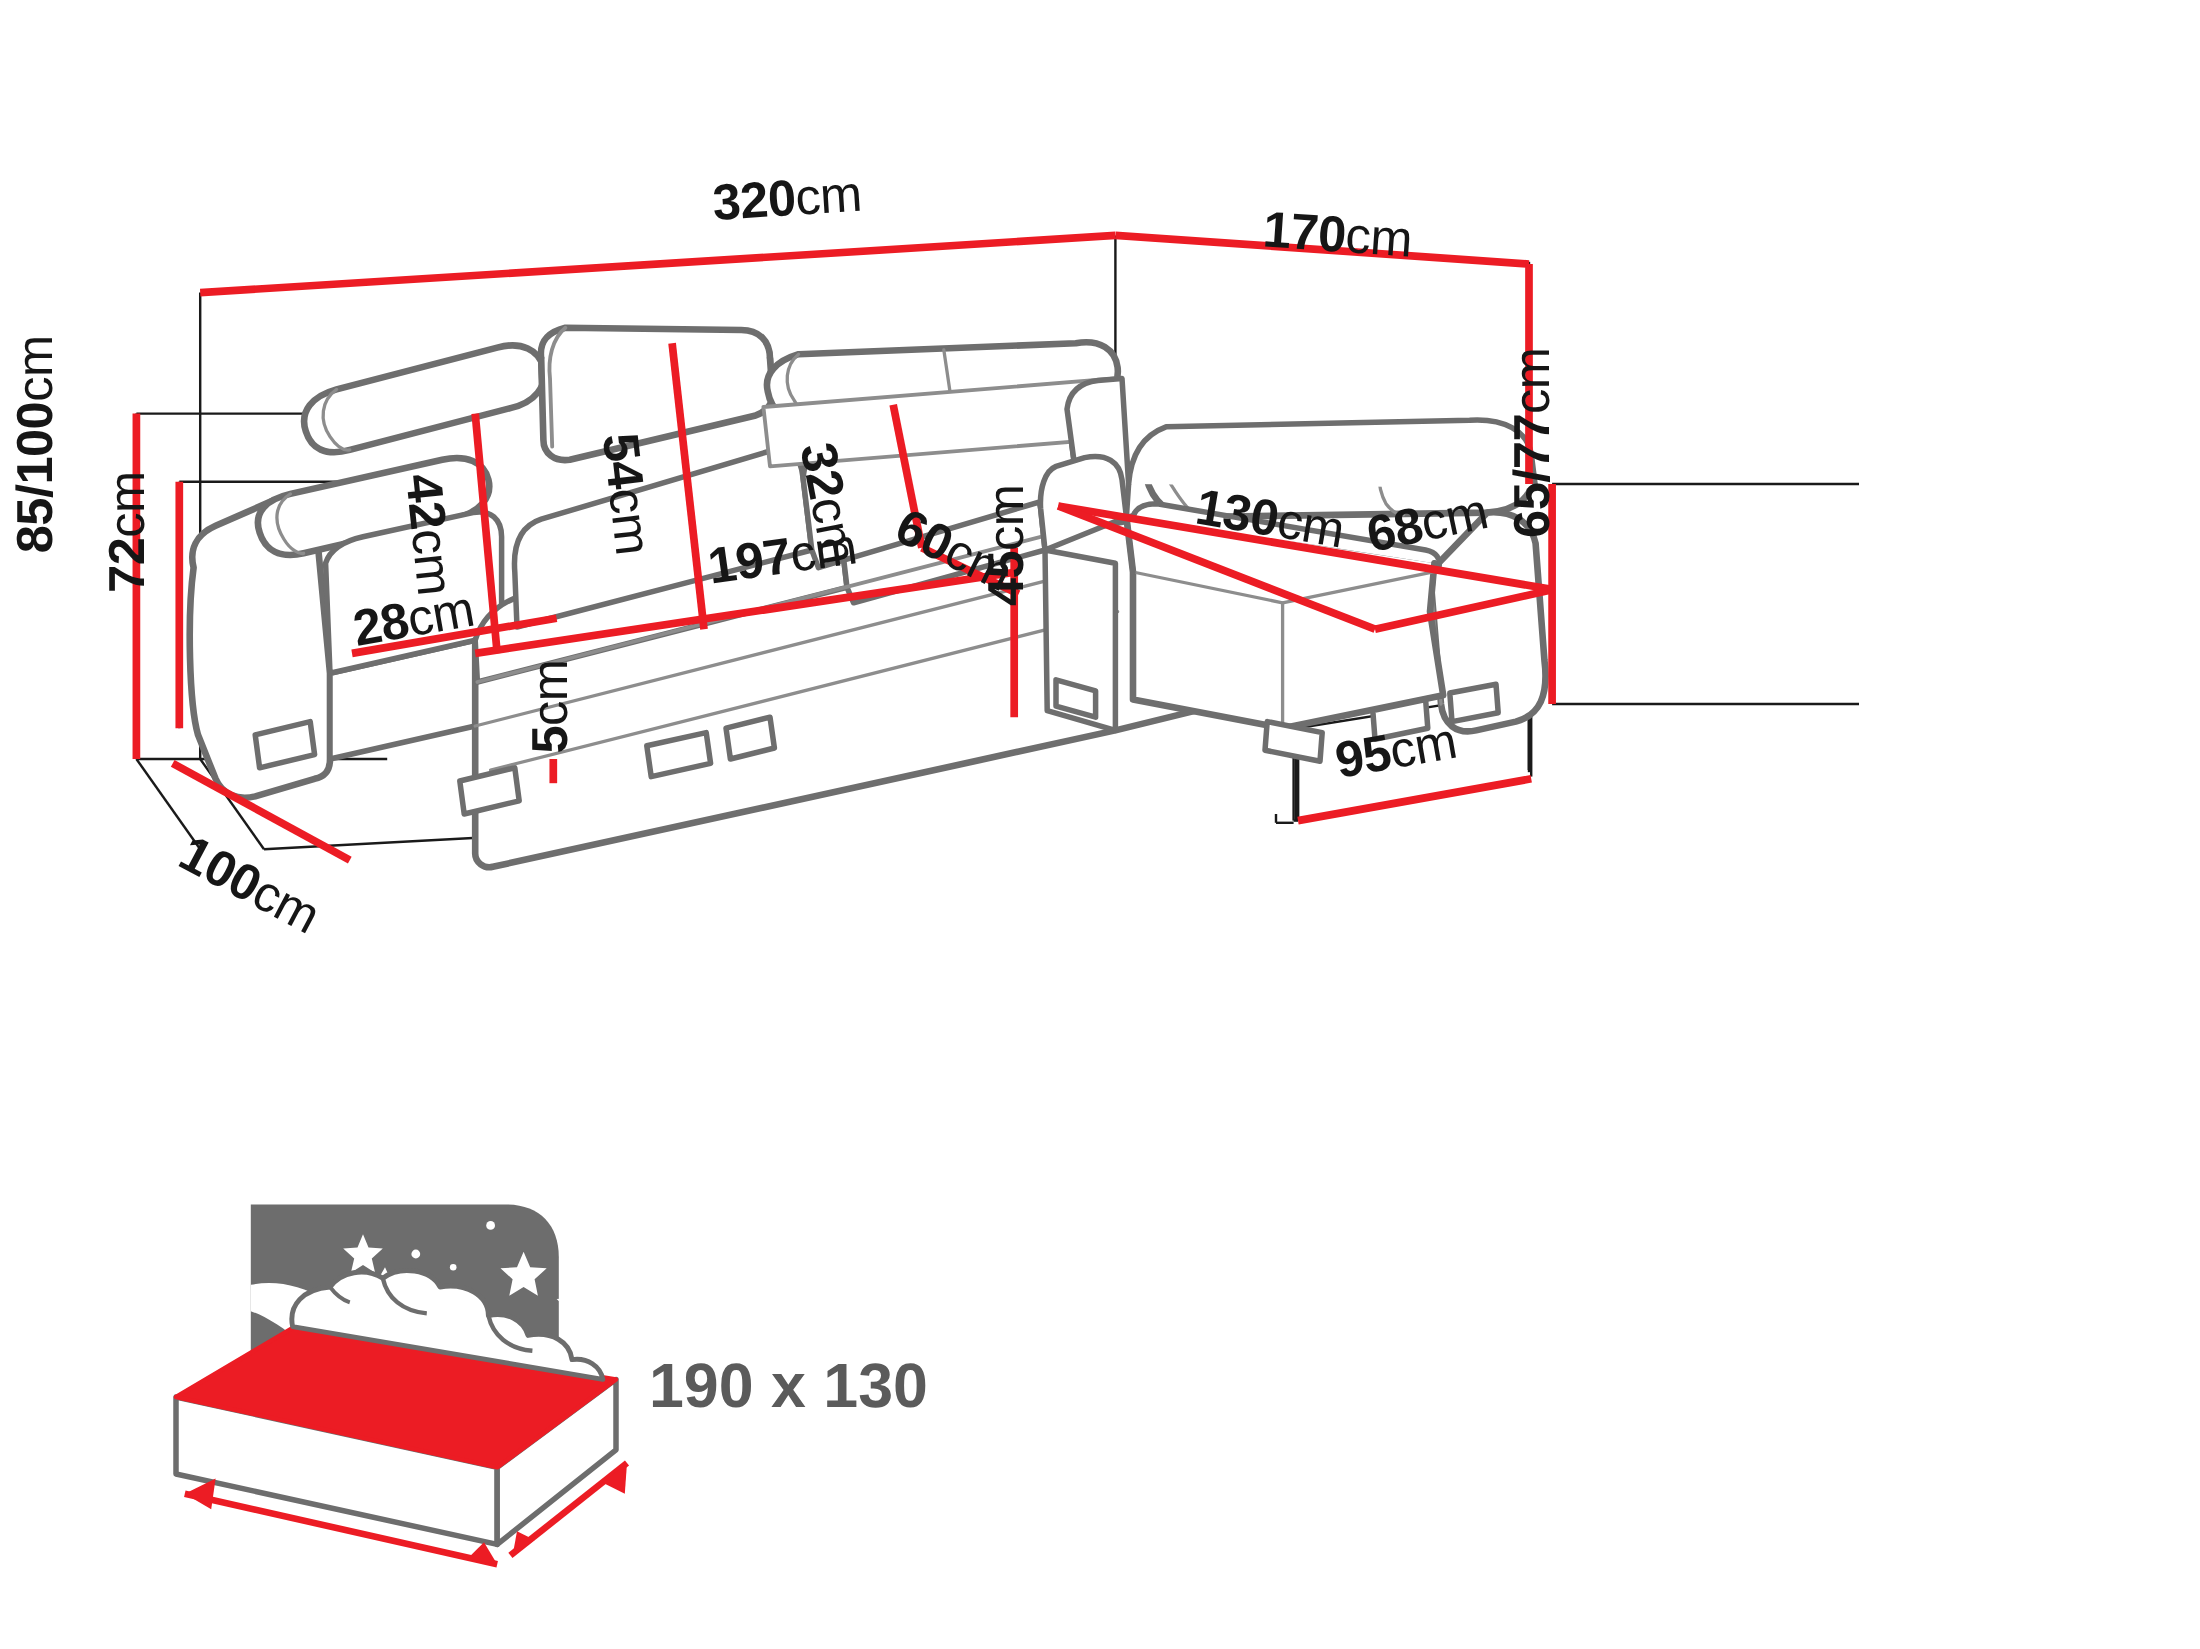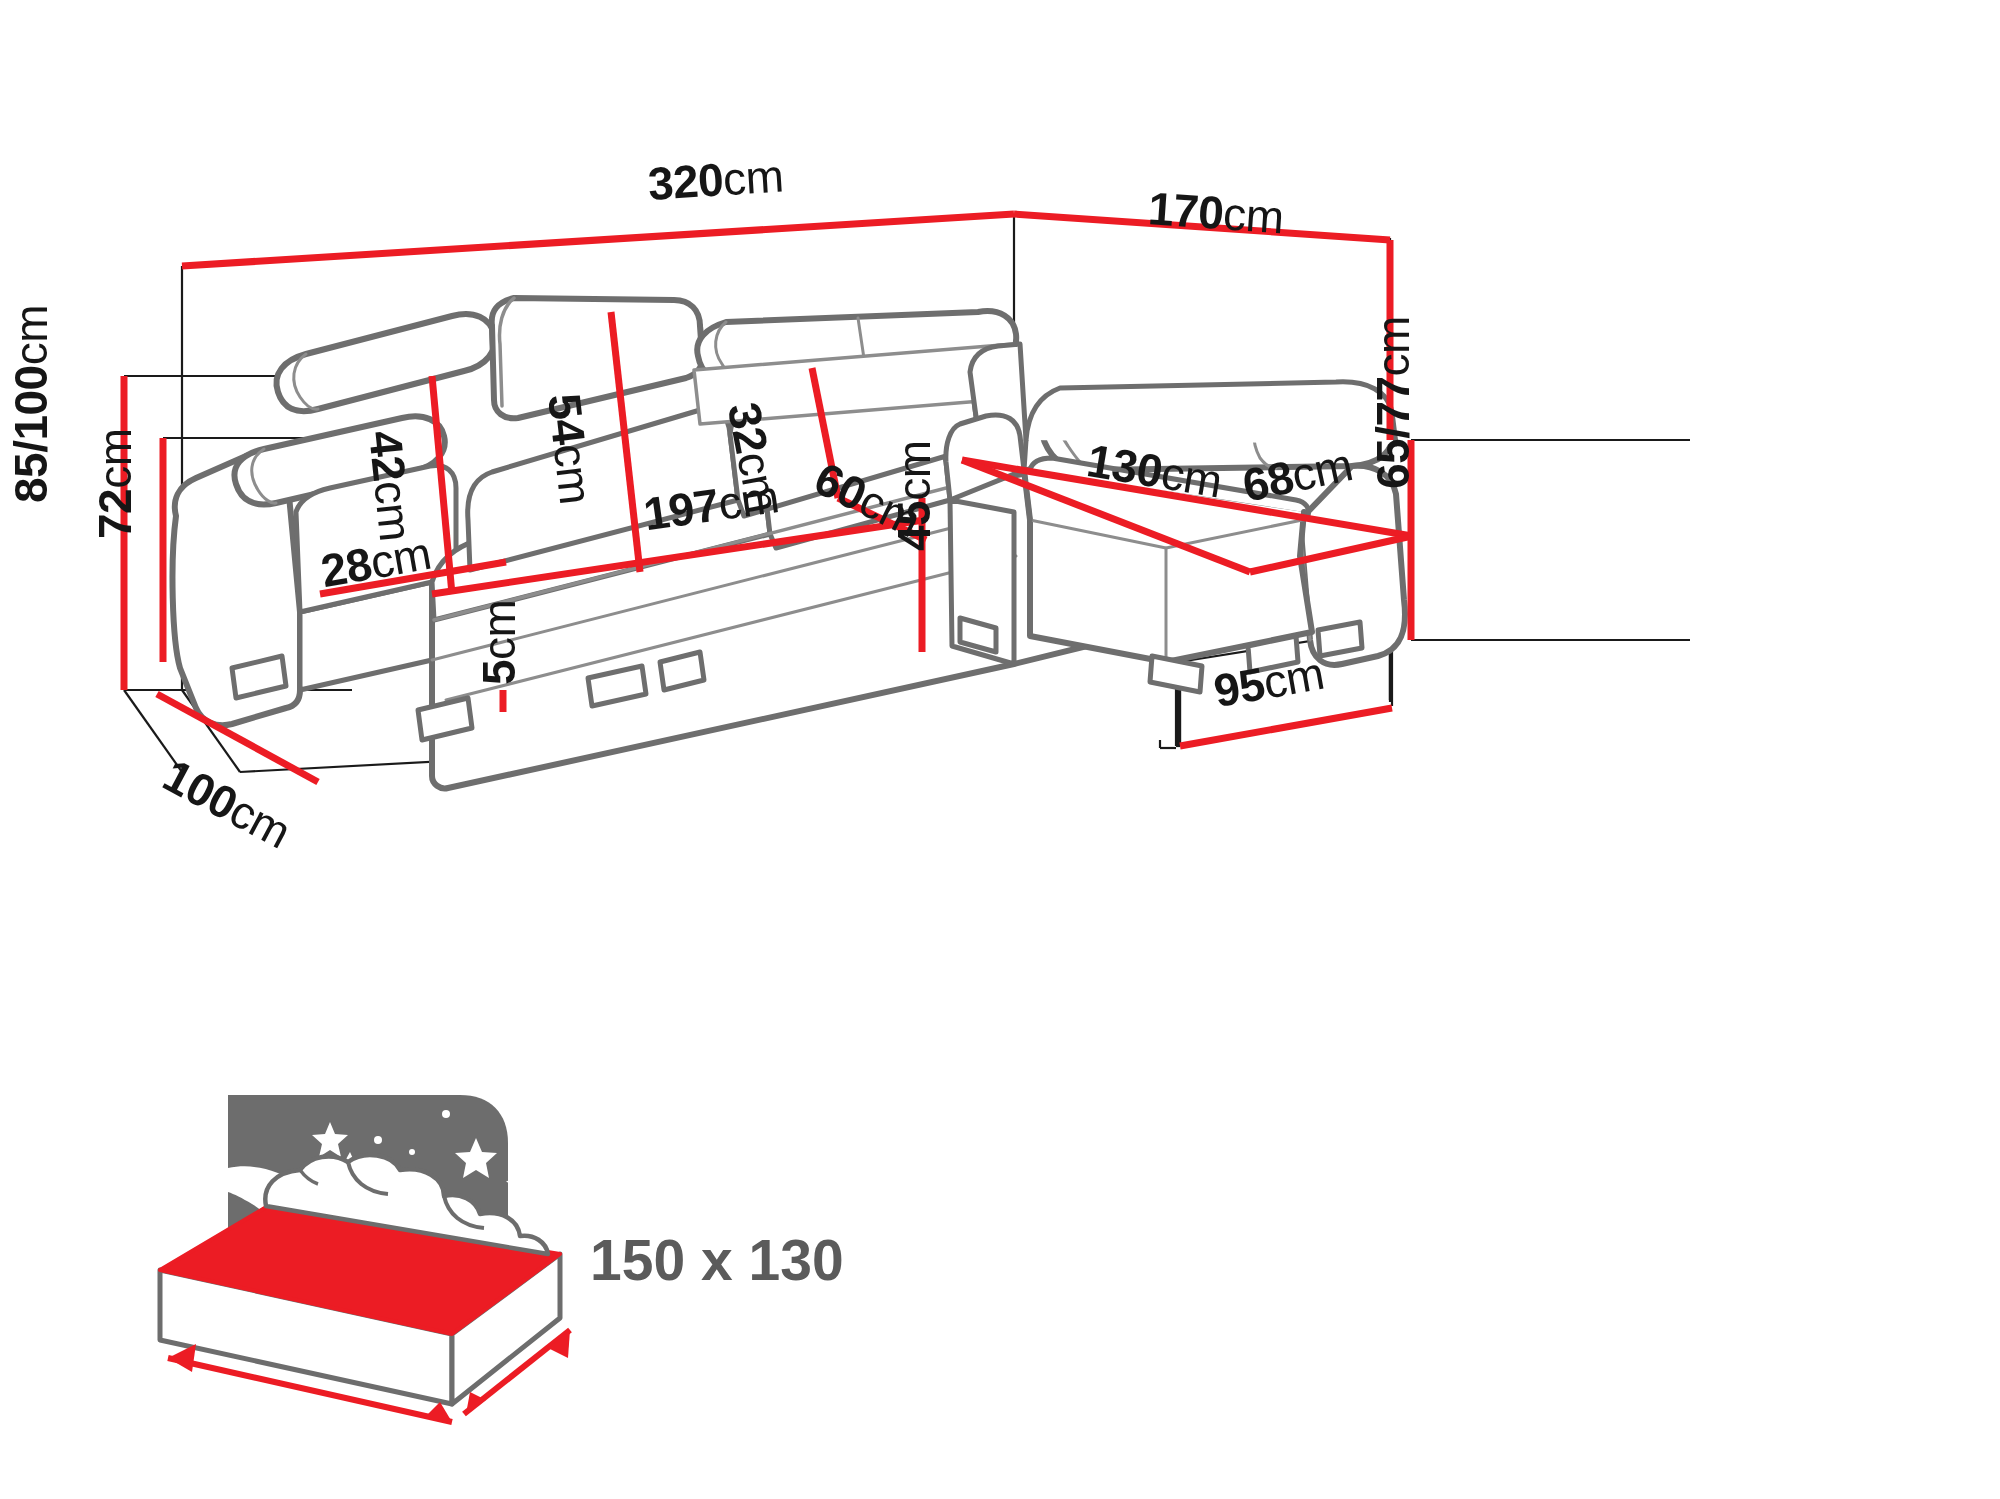--- a/index.html
+++ b/index.html
@@ -465,15 +465,15 @@
   </div>
 
   <div class="dimlabel" style="left:1452px; top:516px; font-size:46px; transform: translate(-50%,-50%) rotate(-90deg);">
     <span>65/77</span><span class="unit">cm</span>
   </div>
 
   <div class="dimlabel" style="left:1265px; top:692px; font-size:46px; transform: translate(-50%,-50%) rotate(-10deg);">
     <span>95</span><span class="unit">cm</span>
   </div>
 
-  <div class="bedlabel" style="left:590px; top:1227px;">150 x 130</div>
+  <div class="bedlabel" style="left:590px; top:1227px;">190 x 130</div>
 
 </div>
 
 </body></html>

